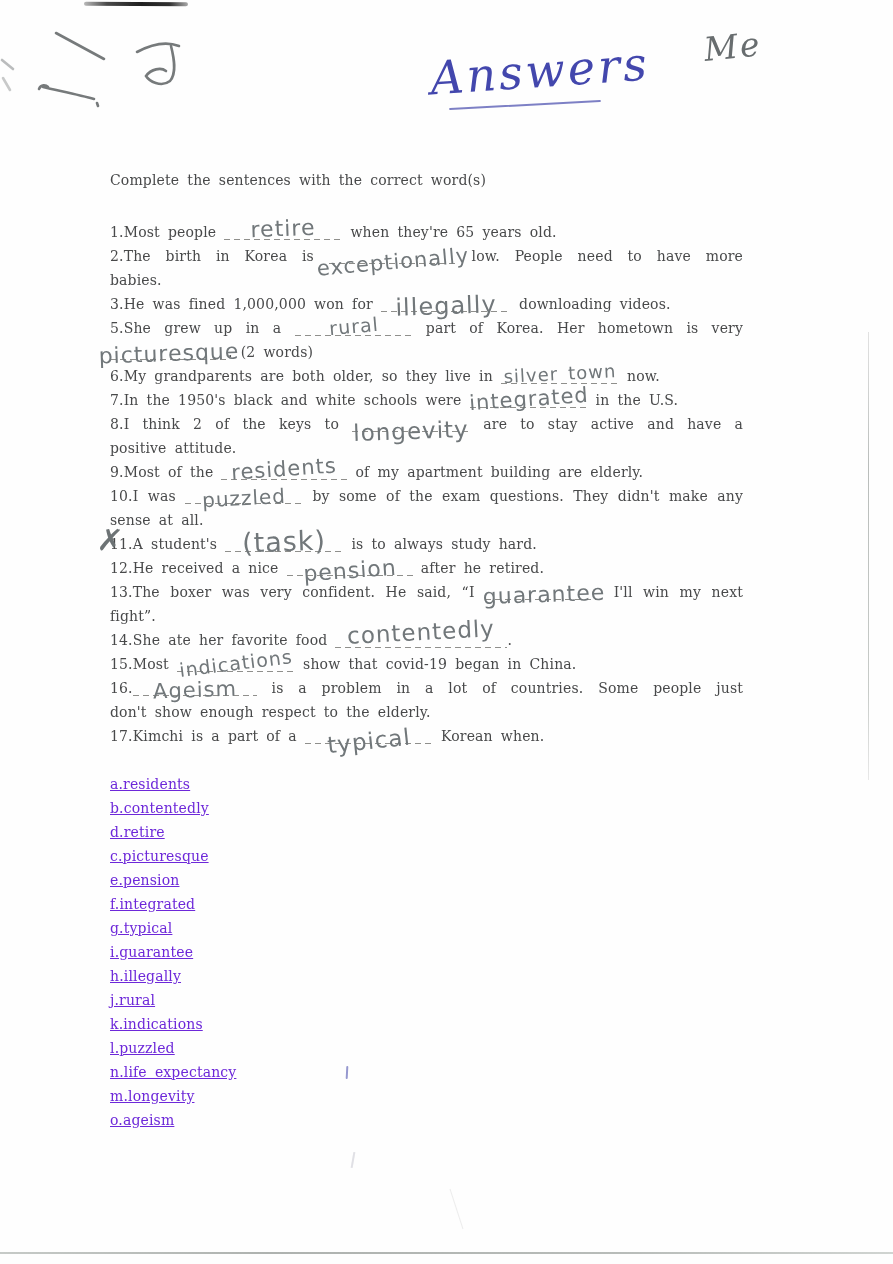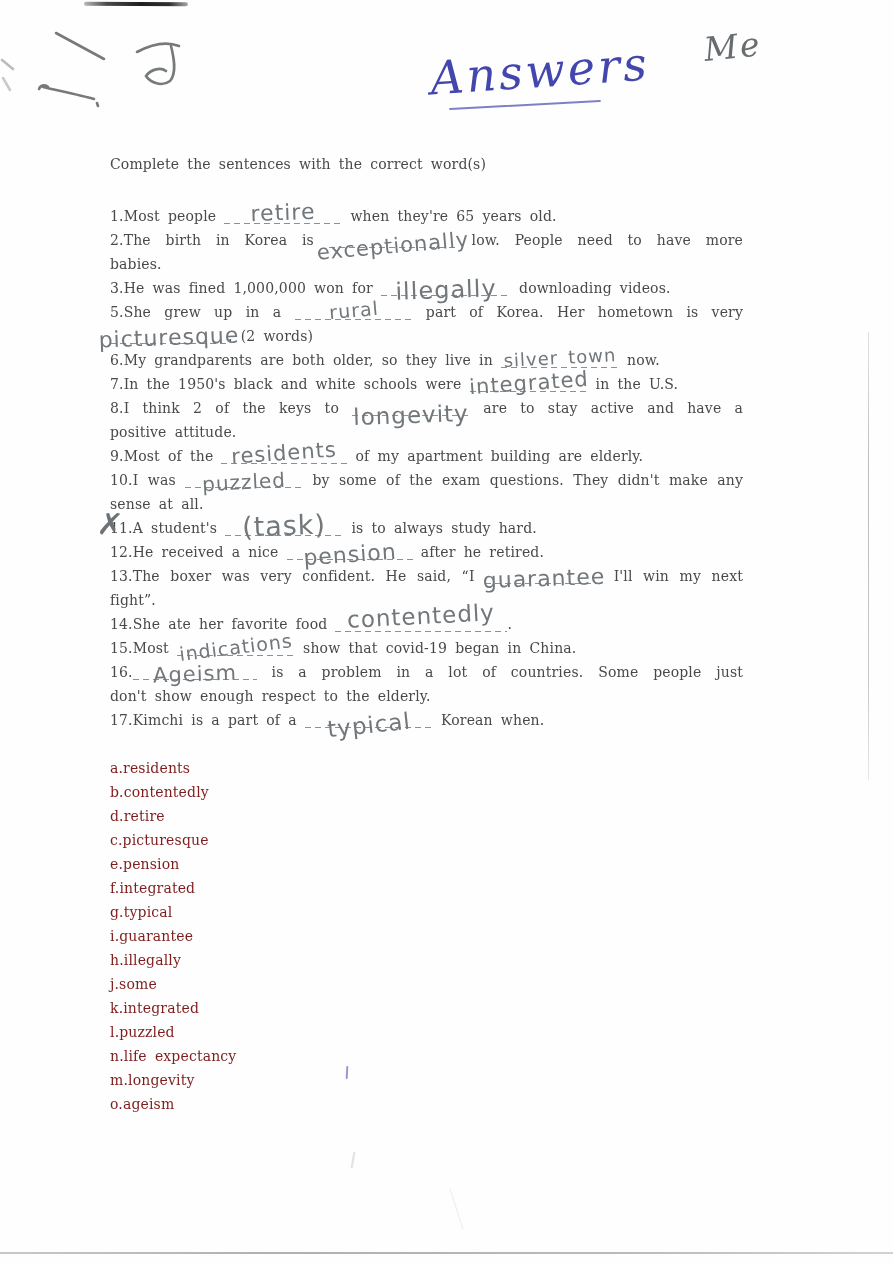--- a/index.html
+++ b/index.html
@@ -22,21 +22,21 @@
   .edge-line-right{position:absolute;left:868px;top:332px;width:1px;height:448px;
             background:linear-gradient(#e2e2e2,#b9bdbb 30%,#c7cbc8 80%,#e8e8e8);}
   .edge-line-bottom{position:absolute;left:0;top:1252px;width:893px;height:2px;
             background:linear-gradient(90deg,#c6cac7,#aeb2af 30%,#b8bcb9 70%,#d0d4d1);}
   .speck-a{position:absolute;left:352px;top:1152px;width:2px;height:16px;background:#c6c6d0;
             transform:rotate(10deg);opacity:.55;}
   .speck-b{position:absolute;left:456px;top:1188px;width:1px;height:42px;background:#dddddd;
             transform:rotate(-18deg);opacity:.5;}
 
   
-  .content{position:absolute;left:110px;top:152px;width:633px;font-size:14px;line-height:24px;
+  .content{position:absolute;left:110px;top:168px;width:633px;font-size:14px;line-height:24px;
            word-spacing:3.5px;letter-spacing:0.15px;}
   .heading{margin:0 0 28px 0;}
   .sentence{margin:0;position:relative;}
   .line{text-align:justify;text-align-last:left;}
   .line.stretch{text-align-last:justify;}
 
   
   .blank{position:relative;display:inline-block;width:118px;height:14px;vertical-align:-3px;
          background:repeating-linear-gradient(90deg,#8f8f8c 0 6px,rgba(0,0,0,0) 6px 10px) left bottom/100% 1.5px no-repeat;}
 
@@ -70,21 +70,21 @@
   [data-idx="3"]  .blank{width:130px;}
   [data-idx="9"]  .blank{width:126px;}
   [data-idx="12"] .blank{width:126px;}
   [data-idx="14"] .blank{width:172px;}
   [data-idx="16"] .blank{width:124px;}
   [data-idx="17"] .blank{width:128px;}
 
   .xmark{position:absolute;left:-13px;top:-7px;font-size:31px;color:#6d7375;
          font-family:"DejaVu Sans",sans-serif;transform:rotate(5deg);line-height:1;}
 
-  .wordbank{margin-top:24px;color:#7f1d1d;}
+  .wordbank{margin-top:24px;color:#6d28d9;text-decoration:underline;}
   .wordbank p{margin:0;}
 </style>
 </head>
 <body>
 
 <div class="page">
 
   <div class="scan-bar"></div>
 
   <svg class="pencil" width="220" height="120" viewBox="0 0 220 120" aria-hidden="true">
@@ -169,22 +169,22 @@
     <div class="wordbank">
         <p>a.residents</p>
         <p>b.contentedly</p>
         <p>d.retire</p>
         <p>c.picturesque</p>
         <p>e.pension</p>
         <p>f.integrated</p>
         <p>g.typical</p>
         <p>i.guarantee</p>
         <p>h.illegally</p>
-        <p>j.some</p>
-        <p>k.integrated</p>
+        <p>j.rural</p>
+        <p>k.indications</p>
         <p>l.puzzled</p>
         <p>n.life expectancy</p>
         <p>m.longevity</p>
         <p>o.ageism</p>
       </div>
   </div>
 
   <div class="blue-tick"></div>
   <div class="speck-a"></div>
   <div class="speck-b"></div>

